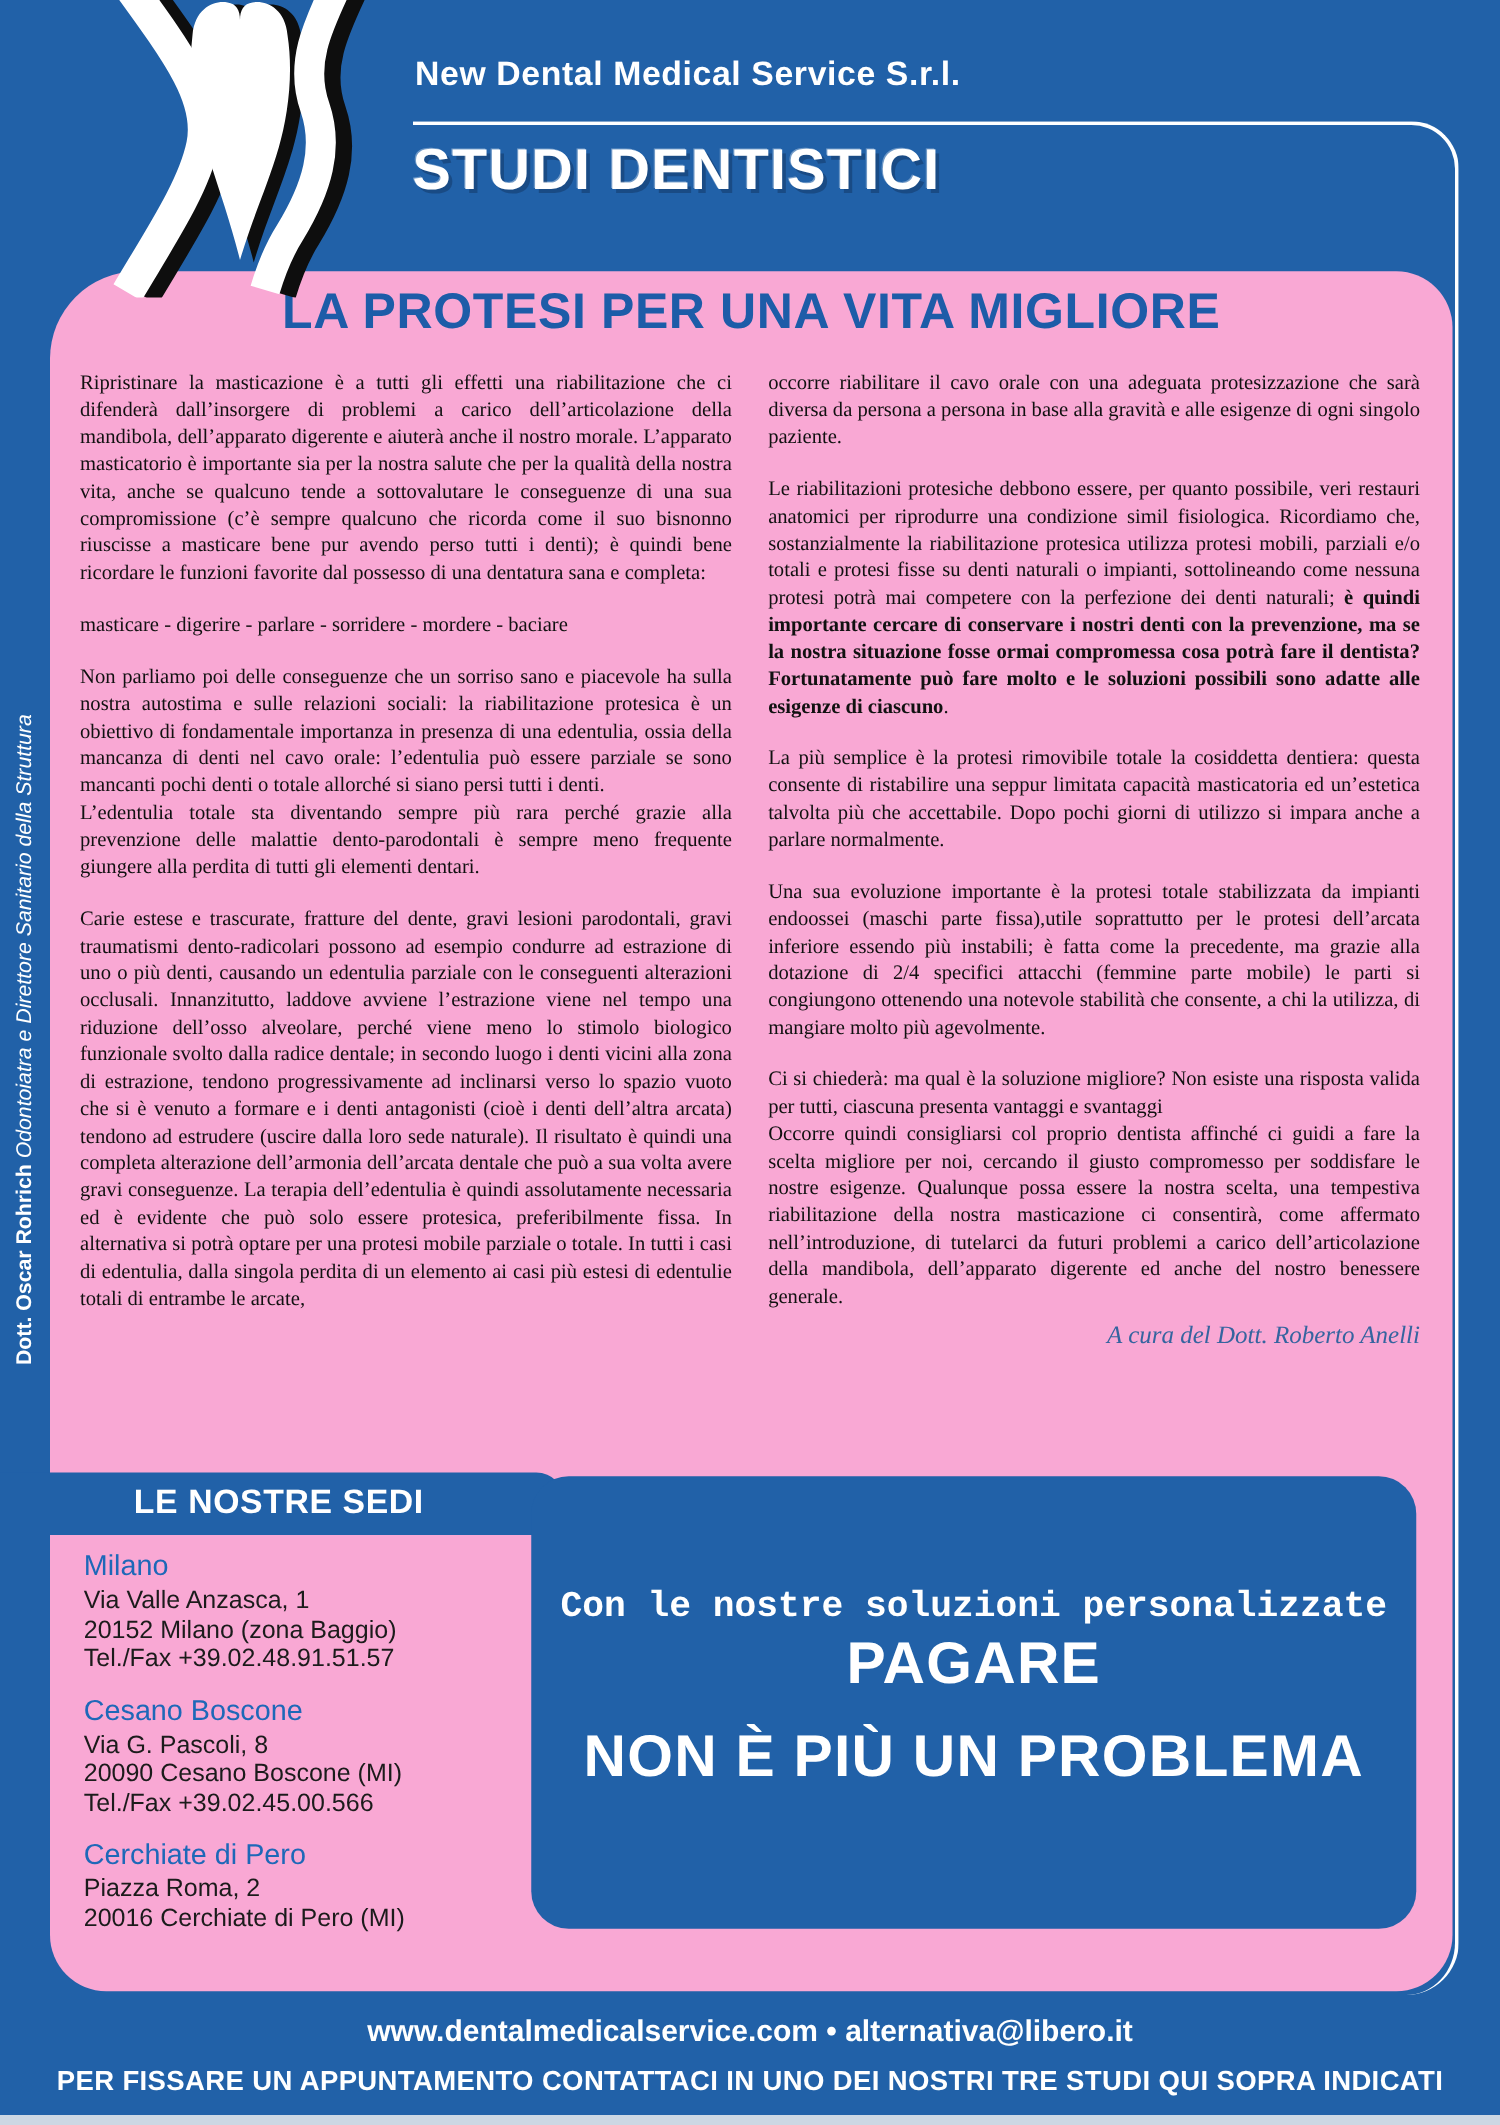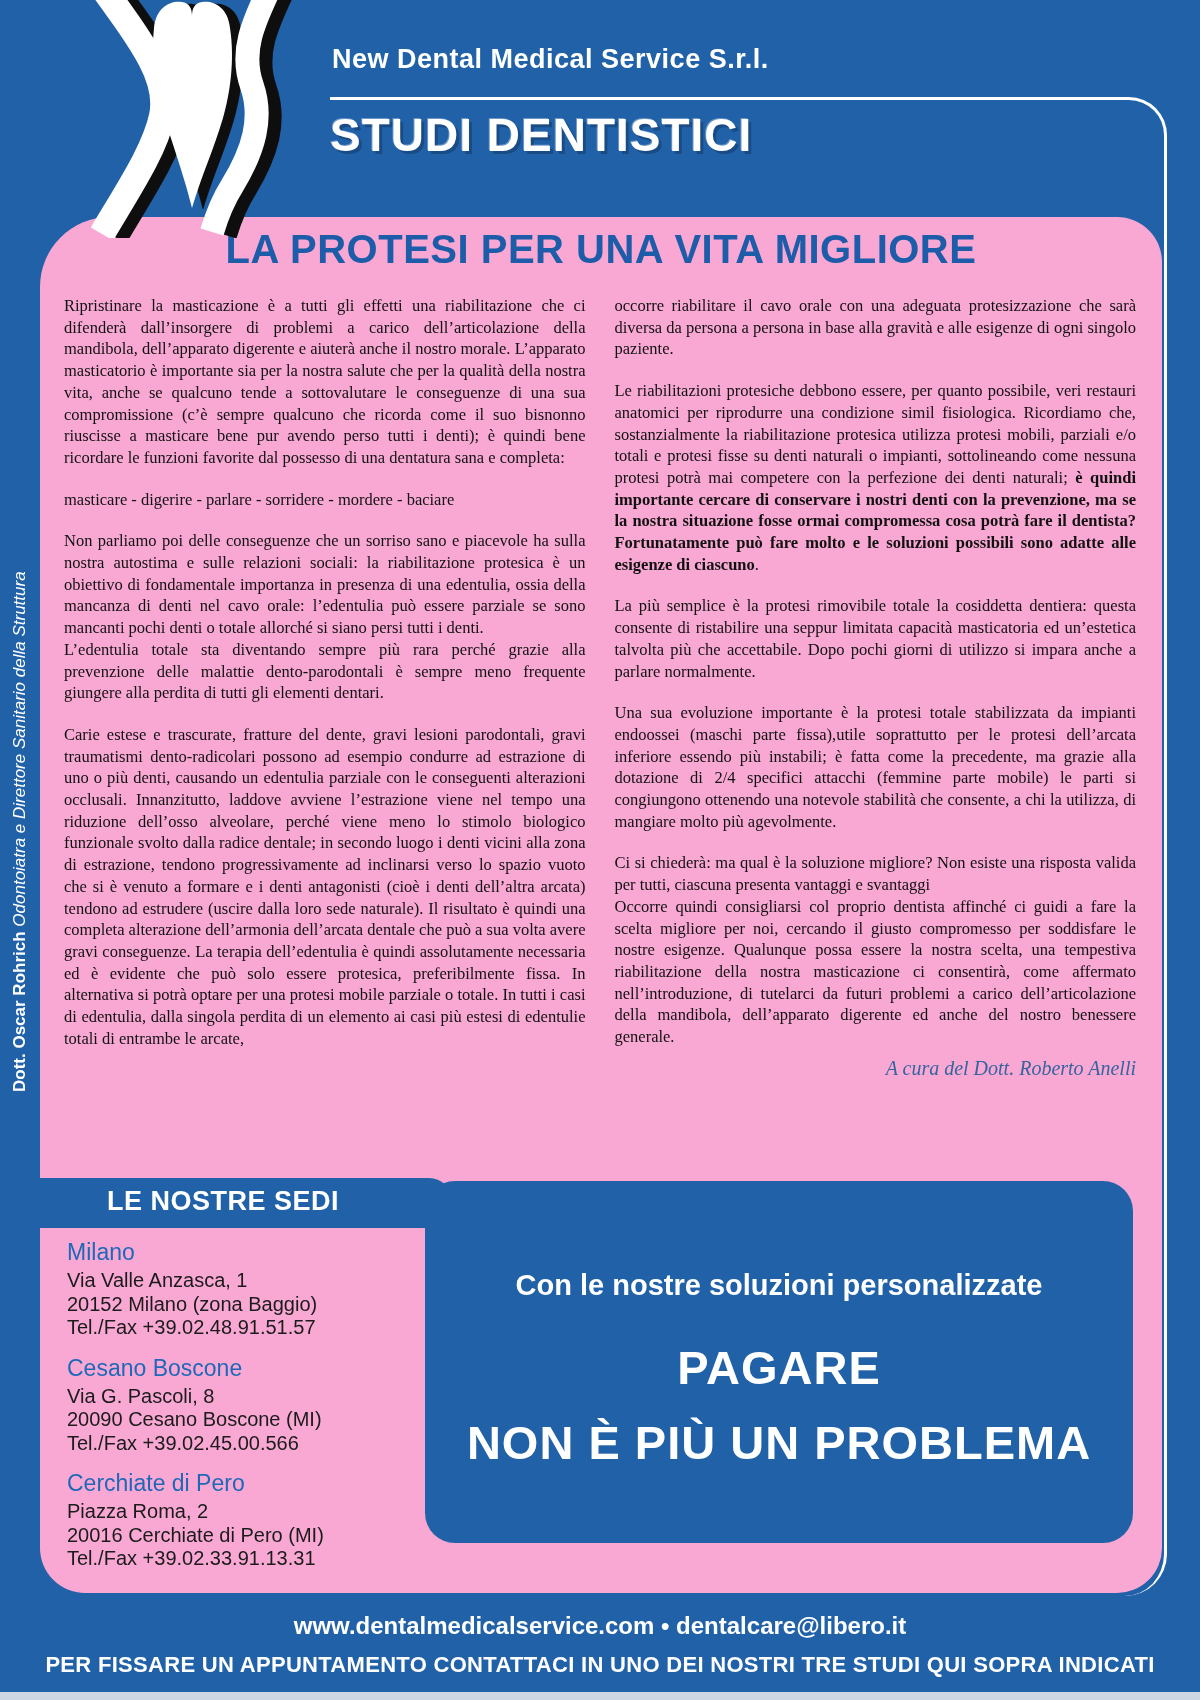--- a/index.html
+++ b/index.html
@@ -70,21 +70,21 @@
   .loc{margin-bottom:15px;}
   .loc .city{color:#1e68b8;font-weight:normal;font-size:23px;margin-bottom:3px;}
   .loc .ln{font-size:20px;line-height:23.5px;color:#1b1b1b;}
 
   
   .promo{
     left:425px;top:1181px;width:708px;height:362px;background:#2161a8;
     border-radius:30px;z-index:3;color:#ffffff;text-align:center;
     box-sizing:border-box;padding-top:88px;
   }
-  .promo .l1{font-size:29px;font-weight:bold;margin-bottom:38px;}
+  .promo .l1{font-size:29px;font-weight:bold;font-family:Liberation Mono, monospace;}
   .promo .l2{font-size:47px;font-weight:bold;letter-spacing:1px;margin-bottom:20px;}
   .promo .l3{font-size:47px;font-weight:bold;letter-spacing:1px;}
 
   
   .footer-contacts{
     left:0;right:0;top:1612px;text-align:center;color:#ffffff;
     font-weight:bold;font-size:24px;z-index:3;
   }
   .footer-cta{
     left:0;right:0;top:1652px;text-align:center;color:#ffffff;
@@ -152,26 +152,25 @@
     <div class="loc">
       <div class="city">Cesano Boscone</div>
       <div class="ln">Via G. Pascoli, 8</div>
       <div class="ln">20090 Cesano Boscone (MI)</div>
       <div class="ln">Tel./Fax +39.02.45.00.566</div>
     </div>
     <div class="loc">
       <div class="city">Cerchiate di Pero</div>
       <div class="ln">Piazza Roma, 2</div>
       <div class="ln">20016 Cerchiate di Pero (MI)</div>
-      <div class="ln">Tel./Fax +39.02.33.91.13.31</div>
     </div>
   </div>
 </div>
 
 <div class="abs promo">
   <div class="l1">Con le nostre soluzioni personalizzate</div>
   <div class="l2">PAGARE</div>
   <div class="l3">NON È PIÙ UN PROBLEMA</div>
 </div>
 
-<div class="abs footer-contacts">www.dentalmedicalservice.com • dentalcare@libero.it</div>
+<div class="abs footer-contacts">www.dentalmedicalservice.com • alternativa@libero.it</div>
 <div class="abs footer-cta">PER FISSARE UN APPUNTAMENTO CONTATTACI IN UNO DEI NOSTRI TRE STUDI QUI SOPRA INDICATI</div>
 <div class="abs bottom-strip"></div>
 
 </body></html>

